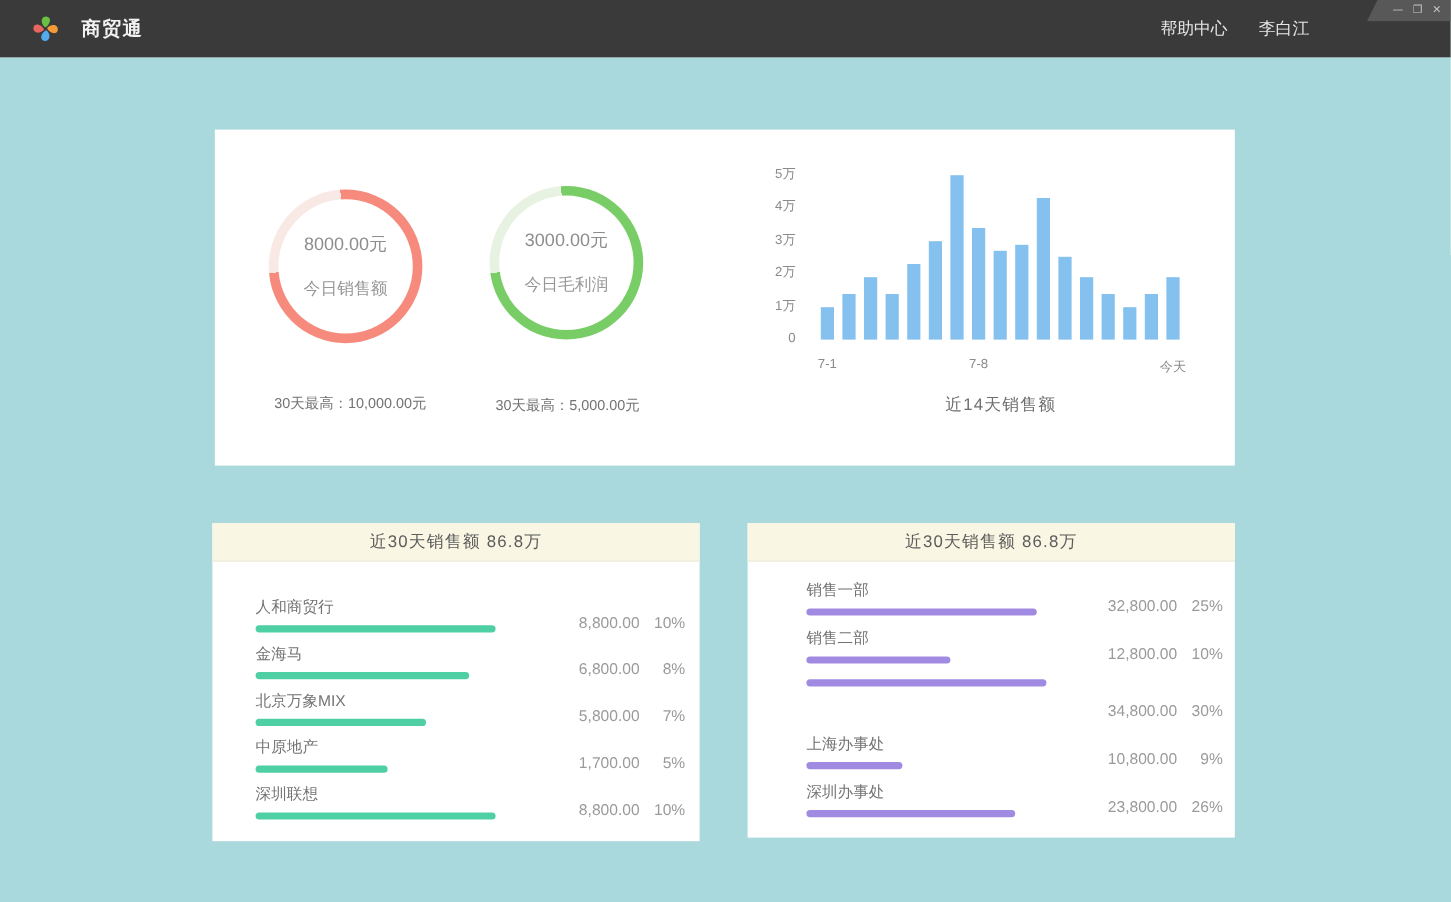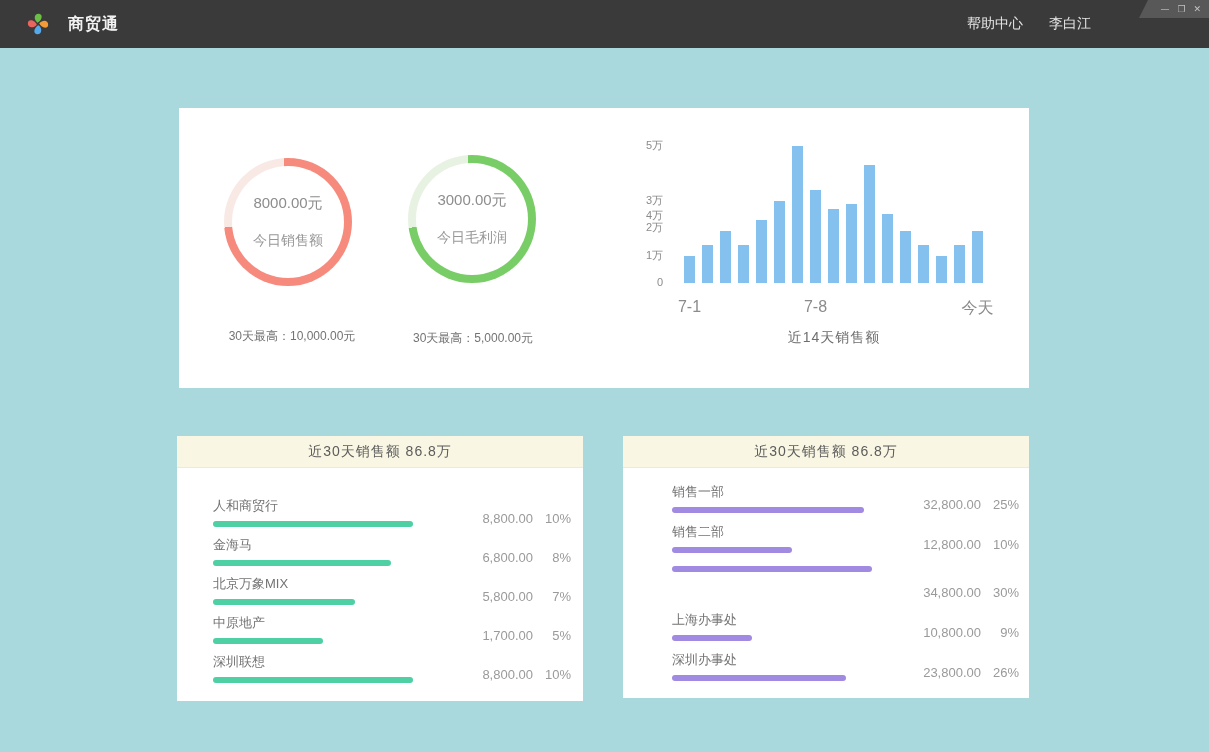--- a/index.html
+++ b/index.html
@@ -41,21 +41,21 @@
   .donut-2 { left:229px; top:47px; }
 
   
   .chart { position:absolute; left:440px; top:0; width:400px; height:280px; }
   .y-tick { position:absolute; width:44px; text-align:right;
     font-size:11px; color:#8b8b8b; line-height:14px; }
   .bars { position:absolute; left:65px; top:30px; width:300px; height:145px;
     display:flex; align-items:flex-end; gap:7px; }
   .bar { width:11px; background:#85c1ee; }
   .x-tick { position:absolute; top:190px; transform:translateX(-50%);
-    font-size:16px; color:#8b8b8b; white-space:nowrap; }
+    font-size:11px; color:#8b8b8b; white-space:nowrap; }
   .chart-caption { position:absolute; left:65px; top:221px; width:300px;
     text-align:center; font-size:14px; color:#6e6e6e; letter-spacing:1px; }
 
   
   .rank-card-left  { left:177px; top:388px; width:406px; height:265px; }
   .rank-card-right { left:623px; top:388px; width:406px; height:262px; }
   .rank-header { height:32px; background:#f9f6e3; border-bottom:1px solid #eceadb;
     display:flex; align-items:center; justify-content:center;
     font-size:14px; color:#5c5c5c; letter-spacing:1px; }
   .rank-list { position:relative; }
@@ -115,21 +115,21 @@
       <div class="donut-hole">
         <div class="donut-value">3000.00元</div>
         <div class="donut-label">今日毛利润</div>
       </div>
     </div>
     <div class="donut-footer footer-2">30天最高：5,000.00元</div>
 
     <div class="chart">
       <div id="y-axis">
           <div class="y-tick" style="top: 30px;">5万</div>
-          <div class="y-tick" style="top: 57.4px; margin-top: 43px;">4万</div>
+          <div class="y-tick" style="top: 57.4px;">4万</div>
           <div class="y-tick" style="top: 84.8px;">3万</div>
           <div class="y-tick" style="top: 112.2px;">2万</div>
           <div class="y-tick" style="top: 139.6px;">1万</div>
           <div class="y-tick" style="top: 167px;">0</div>
         </div>
       <div class="bars" id="bars">
           <div class="bar" style="height: 27px; background: rgb(133, 193, 238);"></div>
           <div class="bar" style="height: 38px; background: rgb(133, 193, 238);"></div>
           <div class="bar" style="height: 52px; background: rgb(133, 193, 238);"></div>
           <div class="bar" style="height: 38px; background: rgb(133, 193, 238);"></div>

